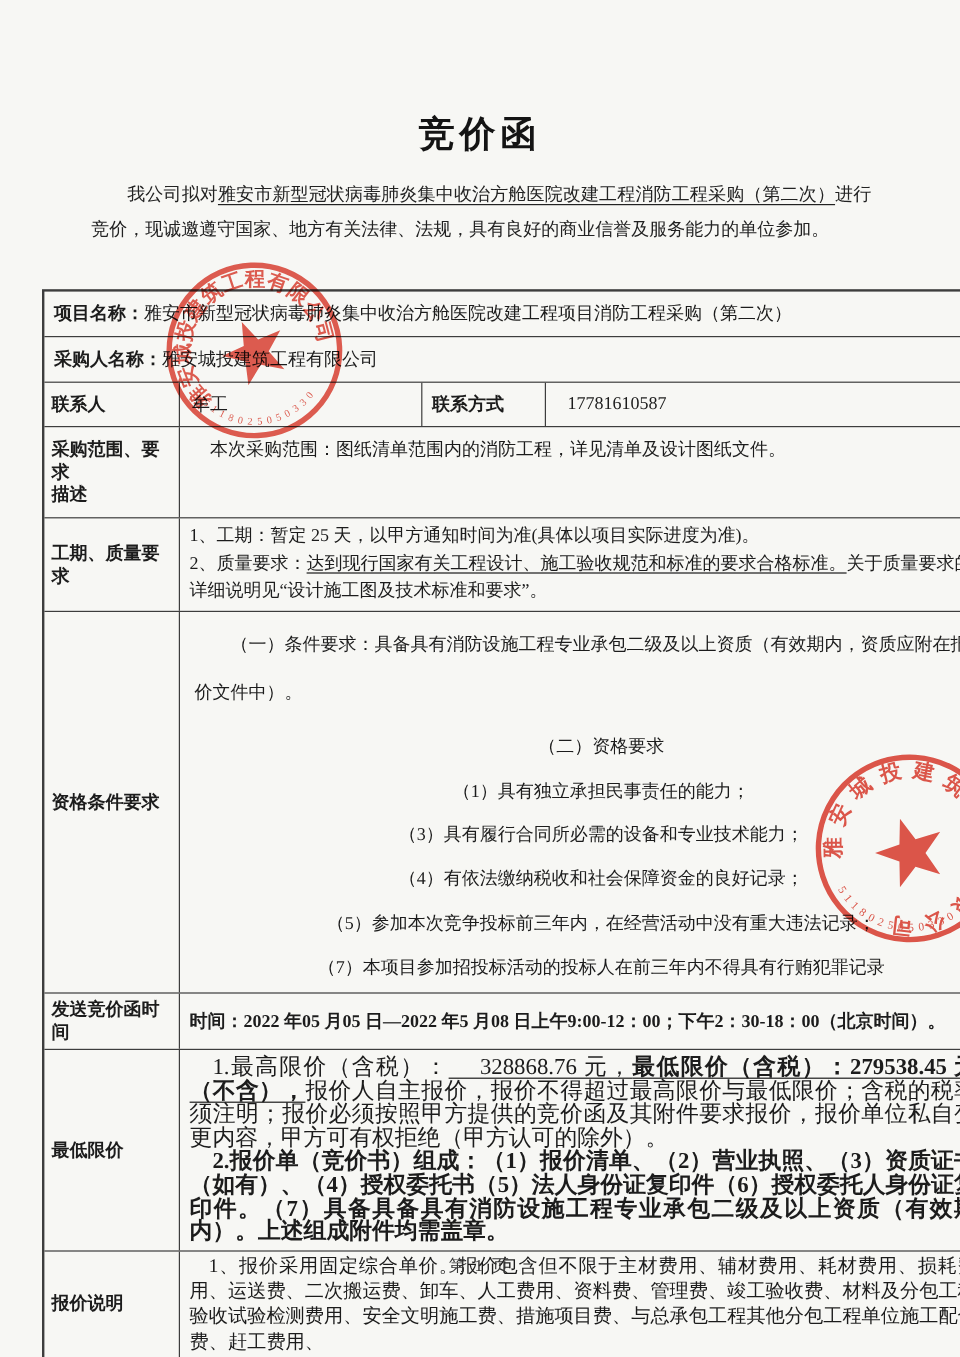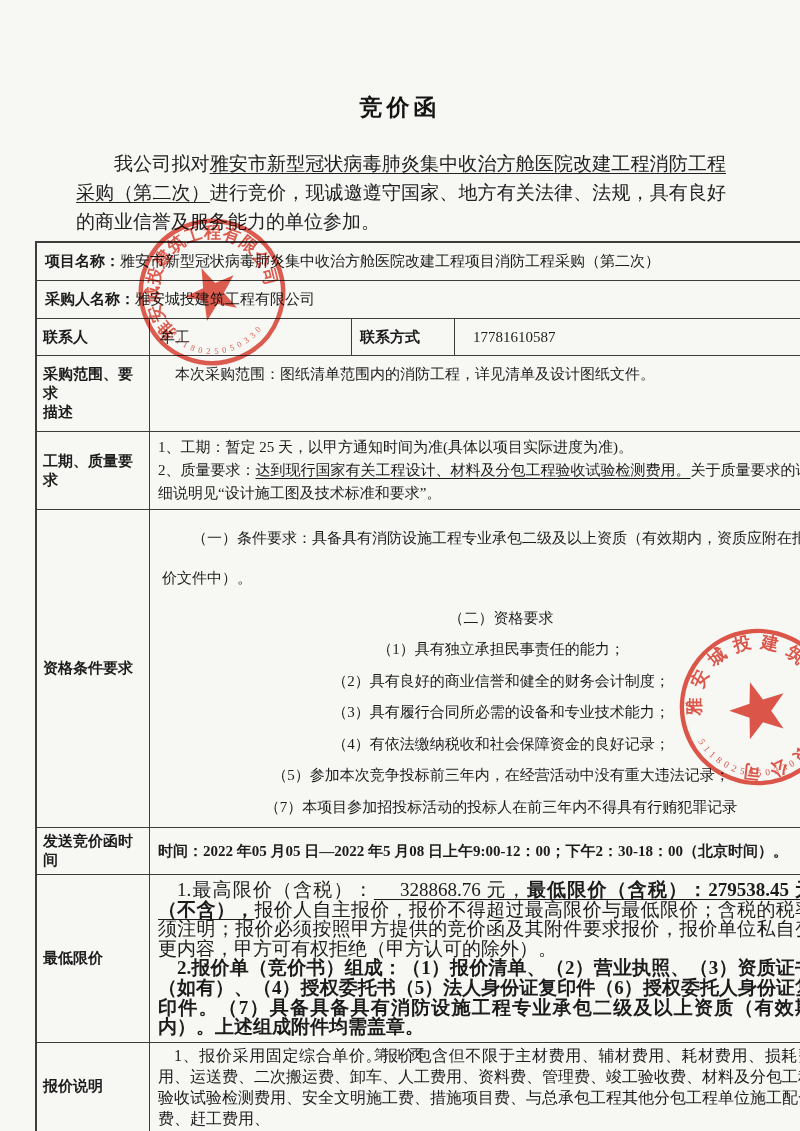--- a/index.html
+++ b/index.html
@@ -4,26 +4,26 @@
 <style>
   * { margin:0; padding:0; box-sizing:border-box; }
   html,body { width:800px; }
   body { font-family:"Liberation Serif","DejaVu Serif",serif; }
   .page {
     position:relative; width:800px; height:1131px;
     background:#f7f7f4; overflow:hidden; color:#1f1f1f;
   }
   .doc-title {
     position:absolute; top:92px; left:0; width:100%;
-    text-align:center; font-size:23px; font-weight:bold; letter-spacing:4px;
+    text-align:center; font-size:30px; font-weight:bold; letter-spacing:4px;
     color:#141414;
   }
   .intro {
     position:absolute; top:149px; left:76px; width:650px;
-    font-size:19px; line-height:29px; text-align:justify; text-indent:2em;
+    font-size:15px; line-height:29px; text-align:justify; text-indent:2em;
     color:#222;
   }
   .u { text-decoration:underline; text-underline-offset:3px; text-decoration-thickness:1px; }
   .b { font-weight:bold; }
 
   .doc-table {
     position:absolute; top:241px; left:35px; width:789px;
     border:2px solid #3d3d3d; font-size:15px; color:#1c1c1c;
     background:transparent;
   }
@@ -105,31 +105,30 @@
         <span>采购范围、要求</span>
         <span>描述</span>
       </div>
       <div class="val">本次采购范围：图纸清单范围内的消防工程，详见清单及设计图纸文件。</div>
     </div>
 
     <div class="t-row row-schedule">
       <div class="lbl">工期、质量要求</div>
       <div class="val">
         <p>1、工期：暂定 25 天，以甲方通知时间为准(具体以项目实际进度为准)。</p>
-        <p><span>2、质量要求：</span><span class="u">达到现行国家有关工程设计、材料及分包工程验收试验检测费用。</span><span>关于质量要求的详细说明见“设计施工图及技术标准和要求”。</span></p>
+        <p><span>2、质量要求：</span><span class="u">达到现行国家有关工程设计、施工验收规范和标准的要求合格标准。</span><span>关于质量要求的详细说明见“设计施工图及技术标准和要求”。</span></p>
       </div>
     </div>
 
     <div class="t-row row-qual">
       <div class="lbl">资格条件要求</div>
       <div class="val">
         <p class="first">（一）条件要求：具备具有消防设施工程专业承包二级及以上资质（有效期内，资质应附在报价文件中）。</p>
         <p>（二）资格要求</p>
         <p>（1）具有独立承担民事责任的能力；</p>
-        <p>（2）具有良好的商业信誉和健全的财务会计制度；</p>
         <p>（3）具有履行合同所必需的设备和专业技术能力；</p>
         <p>（4）有依法缴纳税收和社会保障资金的良好记录；</p>
         <p>（5）参加本次竞争投标前三年内，在经营活动中没有重大违法记录；</p>
         <p>（7）本项目参加招投标活动的投标人在前三年内不得具有行贿犯罪记录</p>
       </div>
     </div>
 
     <div class="t-row row-time">
       <div class="lbl">发送竞价函时间</div>
       <div class="val">时间：2022 年05 月05 日—2022 年5 月08 日上午9:00-12：00；下午2：30-18：00（北京时间）。</div>

